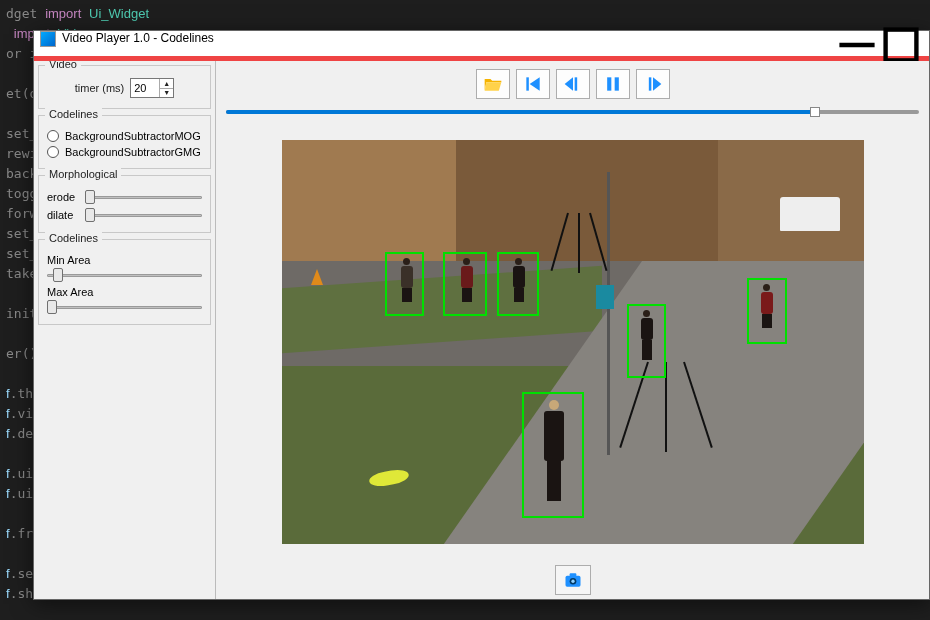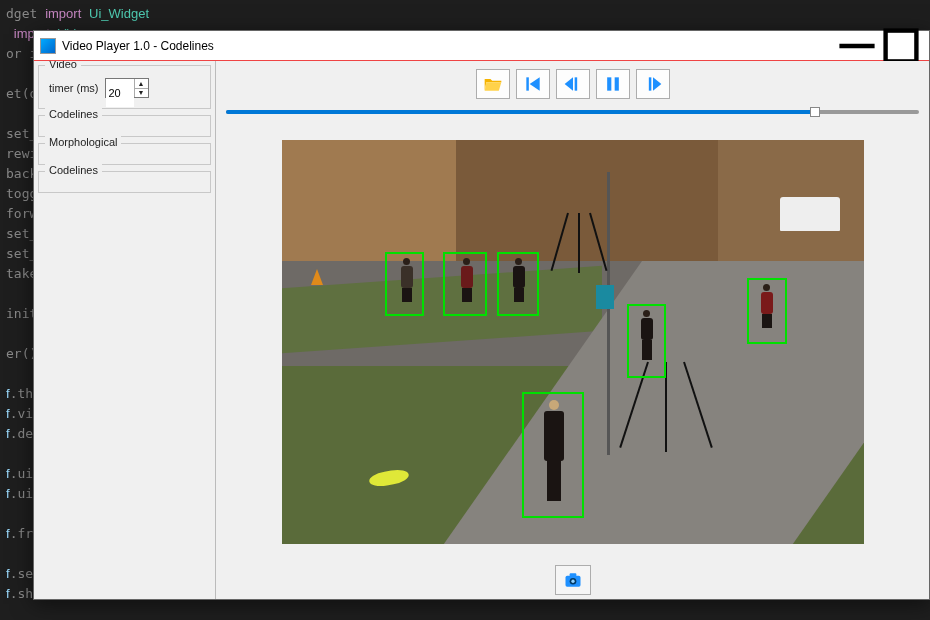--- a/index.html
+++ b/index.html
@@ -13,22 +13,22 @@
   .bg-code .cls { color: #4ec9b0; }
   .bg-code .var { color: #9cdcfe; }
 
   .window {
     position: absolute; left: 33px; top: 30px; right: 0; bottom: 20px;
     background: #f0f0f0; border: 1px solid #666;
     box-shadow: 0 4px 20px rgba(0,0,0,0.5);
     display: flex; flex-direction: column;
   }
   .titlebar {
-    height: 30px; background: #fff; display: flex; align-items: center;
-    padding: 0 6px; border-bottom: 1px solid #ef4444;
+    height: 30px; background: #fff; display: flex; 
+    padding: 0 6px; border-bottom: 5px solid #ef4444;
   }
   .titlebar .app-icon {
     width: 16px; height: 16px; margin-right: 6px;
     background: linear-gradient(135deg,#0af,#06c);
     border: 1px solid #999; display: inline-block;
   }
   .titlebar .title { font-size: 12px; color: #000; flex: 1; }
   .titlebar .win-btn {
     width: 44px; height: 28px; display: flex; align-items: center; justify-content: center;
     color: #000; font-size: 11px;
@@ -40,26 +40,26 @@
     padding: 4px 4px; overflow-y: auto;
   }
   .group {
     border: 1px solid #c8c8c8; margin-bottom: 6px; padding: 6px 6px 8px;
     position: relative; background: #f0f0f0;
   }
   .group-title {
     position: absolute; top: -8px; left: 6px; background: #f0f0f0;
     padding: 0 4px; font-size: 11px; color: #222;
   }
-  .row { display: flex; align-items: center; gap: 6px; font-size: 11px; color: #222; }
+  .row { display: flex; align-items: center; gap: 6px; font-size: 11px; color: #222; justify-content: center; }
   .spinbox {
     display: flex; align-items: stretch; border: 1px solid #777; background: #fff; height: 20px;
   }
   .spinbox input {
-    width: 28px; border: none; font-size: 11px; text-align: left; padding: 14px 3px; outline: none;
+    width: 28px; border: none; font-size: 11px; text-align: left; padding: 4px 3px; outline: none;
   }
   .spinbox .arrows { width: 14px; border-left: 1px solid #aaa; display: flex; flex-direction: column; }
   .spinbox .arrows div { flex: 1; display:flex; align-items:center; justify-content:center; font-size:7px; line-height:1; cursor:pointer; }
   .spinbox .arrows div + div { border-top: 1px solid #aaa; }
   .radio-row, .check-row { display: flex; align-items: center; gap: 6px; font-size: 11px; padding: 2px 2px; }
   .radio {
     width: 12px; height: 12px; border-radius: 50%; border: 1px solid #555;
     display: inline-flex; align-items: center; justify-content: center; background:#fff;
   }
   .radio .dot { width: 6px; height: 6px; border-radius:50%; background:#000; display:none; }
@@ -213,32 +213,72 @@
               <div>▲</div>
               <div>▼</div>
             </div>
           </div>
         </div>
       </div>
 
       <div class="group">
         <span class="group-title">Codelines</span>
         <div style="padding-top:6px">
+          <div class="radio-row">
+            <span class="radio" data-checked="false"></span>
+            <span>BackgroundSubtractorMOG</span>
+          </div>
+          <div class="radio-row">
+            <span class="radio" data-checked="false"></span>
+            <span>BackgroundSubtractorGMG</span>
+          </div>
         </div>
       </div>
 
       <div class="group">
         <span class="group-title">Morphological</span>
         <div style="padding-top:6px">
+          <div class="slider-row">
+            <div class="inline">
+              <span>erode</span>
+              <div class="slider">
+                <div class="track"></div>
+                  <div class="thumb" style="left:0%"></div>
+              </div>
+            </div>
+          </div>
+          <div class="slider-row">
+            <div class="inline">
+              <span>dilate</span>
+              <div class="slider">
+                <div class="track"></div>
+                  <div class="thumb" style="left:0%"></div>
+              </div>
+            </div>
+          </div>
         </div>
       </div>
 
       <div class="group">
         <span class="group-title">Codelines</span>
         <div style="padding-top:6px">
+          <div class="slider-row">
+            <span class="label">Min Area</span>
+            <div class="slider">
+              <div class="track"></div>
+                <div class="thumb" style="left:4%"></div>
+            </div>
+          </div>
+          <div class="slider-row">
+            <span class="label">Max Area</span>
+            <div class="slider">
+              <div class="track"></div>
+                <div class="thumb" style="left:0%"></div>
+            </div>
+          </div>
         </div>
       </div>
 
     </div>
 
     <div class="main">
       <div class="toolbar">
         <div class="tb-btn">
           <svg viewBox="0 0 24 24">
               <path fill="#f5b301" d="M2 6h7l2 2h11v2H4l-2 10V6z"></path>

